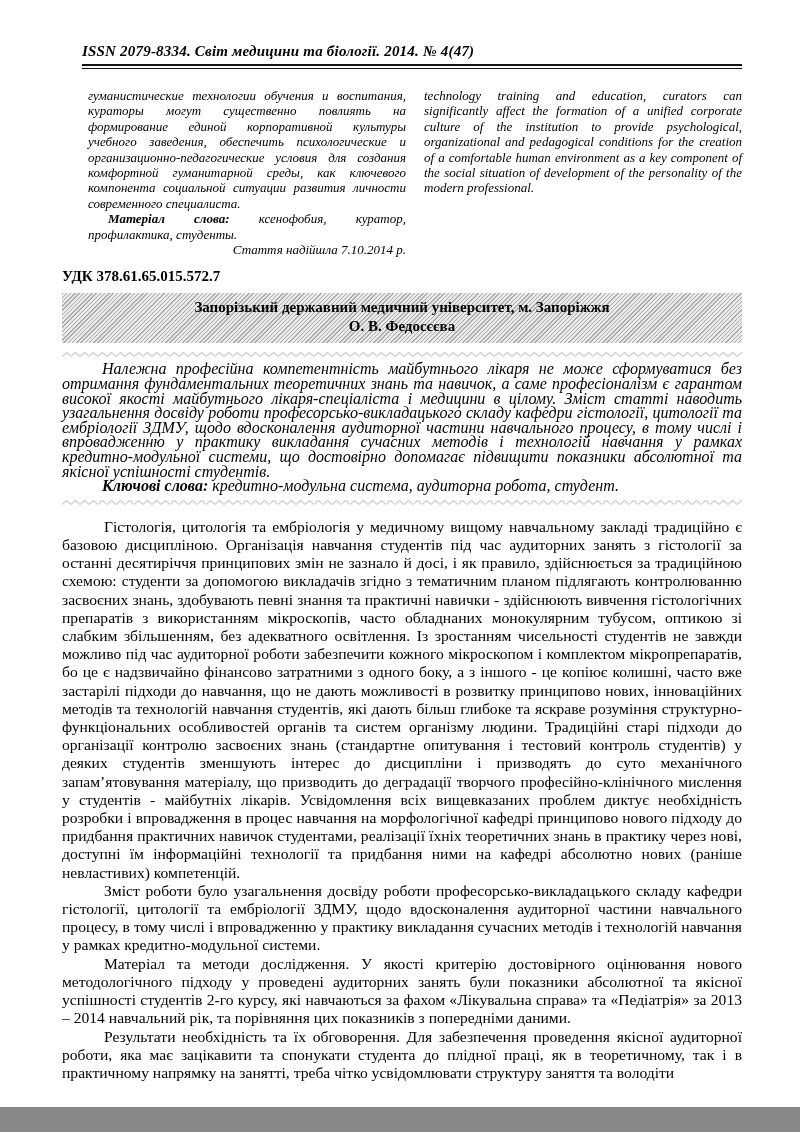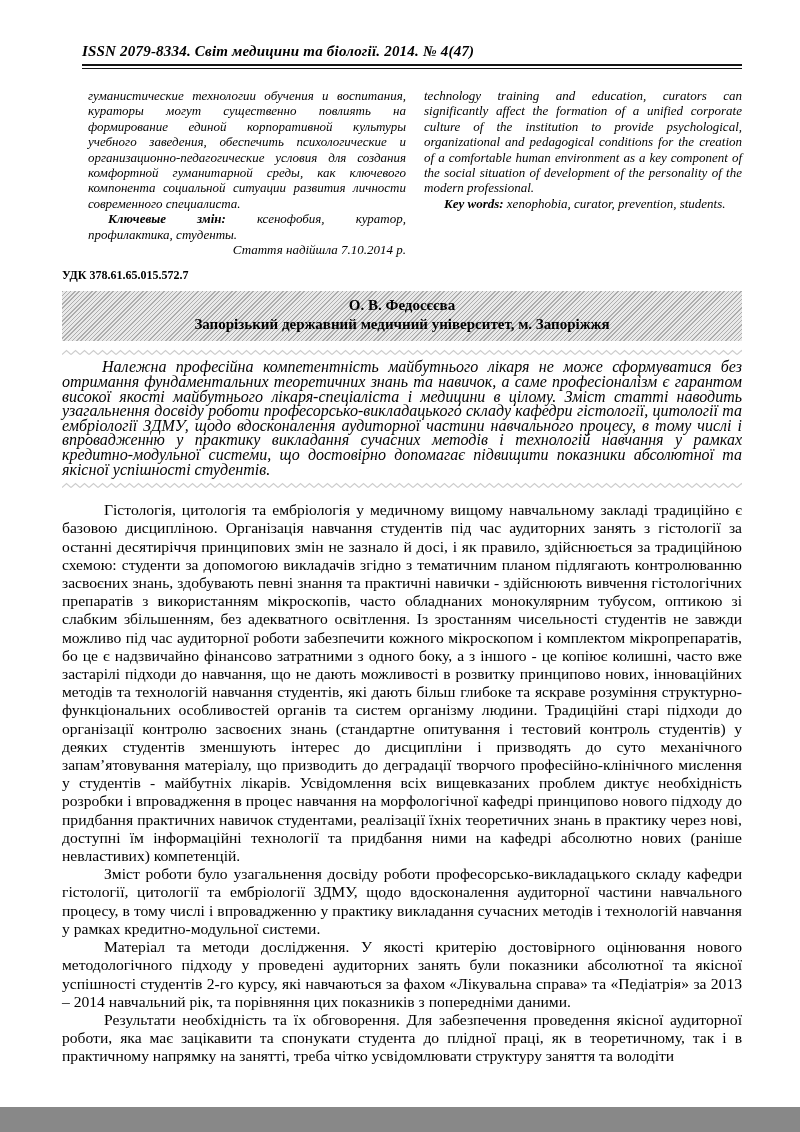--- a/index.html
+++ b/index.html
@@ -13,21 +13,21 @@
   .journal-header{margin-left:20px;font-size:15px;font-weight:bold;font-style:italic;letter-spacing:.2px;}
   .double-rule{margin-left:20px;margin-top:4px;height:2px;border-top:2.5px solid #141414;border-bottom:1.2px solid #141414;}
   
   .columns{display:flex;gap:18px;margin-top:19px;margin-left:26px;font-size:13px;line-height:15.4px;text-align:justify;}
   .col{flex:1;min-width:0;}
   .col p{margin:0;font-style:italic;}
   .kw{text-indent:20px;}
   .received{text-align:right;margin-top:4px;text-indent:0;}
   .bold{font-weight:bold;}
   
-  .udc{margin-top:11px;font-size:12px;font-weight:bold;}
+  .udc{margin-top:11px;font-size:15px;font-weight:bold;}
   .author-band{
     margin-top:8px;text-align:center;font-weight:bold;font-size:15px;line-height:19px;
     padding:5px 4px 7px;
     background:repeating-linear-gradient(135deg,#adadad 0 1px,#e9e9e9 1px 3px);
   }
   .author-band div{white-space:nowrap;}
   .article-title{margin-top:7px;text-align:center;font-weight:bold;font-size:16.5px;line-height:20.5px;padding:0 6px;}
   .zigzag{display:block;margin-top:8px;}
   .zigzag.second{margin-top:5px;}
   .abstract{margin-top:4px;font-size:16px;line-height:14.6px;text-align:justify;font-style:italic;}
@@ -40,48 +40,48 @@
 <body>
 
 <div class="page">
 
   <div class="journal-header">ISSN 2079-8334. Світ медицини та біології. 2014. № 4(47)</div>
   <div class="double-rule"></div>
 
   <div class="columns">
     <div class="col">
       <p>гуманистические технологии обучения и воспитания, кураторы могут существенно повлиять на формирование единой корпоративной культуры учебного заведения, обеспечить психологические и организационно-педагогические условия для создания комфортной гуманитарной среды, как ключевого компонента социальной ситуации развития личности современного специалиста.</p>
-      <p class="kw"><span class="bold">Ключевые змін:</span><span> ксенофобия, куратор, профилактика, студенты.</span></p>
+      <p class="kw"><span class="bold">Матеріал слова:</span><span> ксенофобия, куратор, профилактика, студенты.</span></p>
       <p class="received">Стаття надійшла 7.10.2014 р.</p>
     </div>
     <div class="col">
       <p>technology training and education, curators can significantly affect the formation of a unified corporate culture of the institution to provide psychological, organizational and pedagogical conditions for the creation of a comfortable human environment as a key component of the social situation of development of the personality of the modern professional.</p>
-      <p class="kw"><span class="bold">Key words:</span><span> xenophobia, curator, prevention, students.</span></p>
     </div>
   </div>
 
   <div class="udc">УДК 378.61.65.015.572.7</div>
 
   <div class="author-band">
+    <div>Запорізький державний медичний університет, м. Запоріжжя</div>
     <div>О. В. Федосєєва</div>
-    <div>Запорізький державний медичний університет, м. Запоріжжя</div>
   </div>
 
 
   <svg class="zigzag" width="680" height="7" xmlns="http://www.w3.org/2000/svg">
     <defs>
       <pattern id="zz1" width="9" height="7" patternUnits="userSpaceOnUse">
         <path d="M0 5.5 L4.5 1.5 L9 5.5" fill="none" stroke="#cdcdcd" stroke-width="1.2"></path>
       </pattern>
     </defs>
     <rect width="680" height="7" fill="url(#zz1)"></rect>
   </svg>
 
   <div class="abstract">
     <p>Належна професійна компетентність майбутнього лікаря не може сформуватися без отримання фундаментальних теоретичних знань та навичок, а саме професіоналізм є гарантом високої якості майбутнього лікаря-спеціаліста і медицини в цілому. Зміст статті наводить узагальнення досвіду роботи професорсько-викладацького складу кафедри гістології, цитології та ембріології ЗДМУ, щодо вдосконалення аудиторної частини навчального процесу, в тому числі і впровадженню у практику викладання сучасних методів і технологій навчання у рамках кредитно-модульної системи, що достовірно допомагає підвищити показники абсолютної та якісної успішності студентів.</p>
+    <p><span class="bold">Ключові слова:</span><span> кредитно-модульна система, аудиторна робота, студент.</span></p>
   </div>
 
   <svg class="zigzag second" width="680" height="7" xmlns="http://www.w3.org/2000/svg">
     <defs>
       <pattern id="zz2" width="9" height="7" patternUnits="userSpaceOnUse">
         <path d="M0 5.5 L4.5 1.5 L9 5.5" fill="none" stroke="#cdcdcd" stroke-width="1.2"></path>
       </pattern>
     </defs>
     <rect width="680" height="7" fill="url(#zz2)"></rect>
   </svg>

